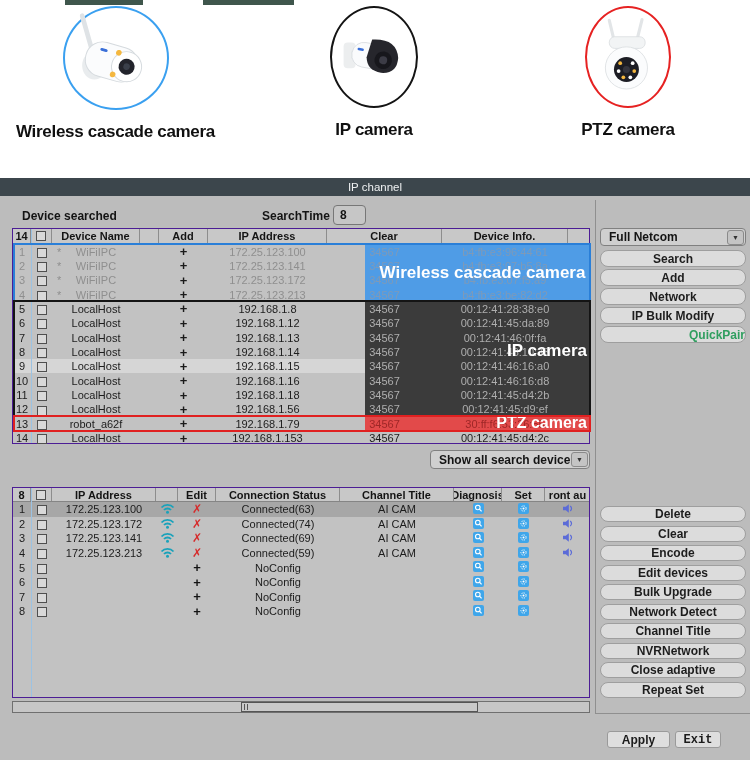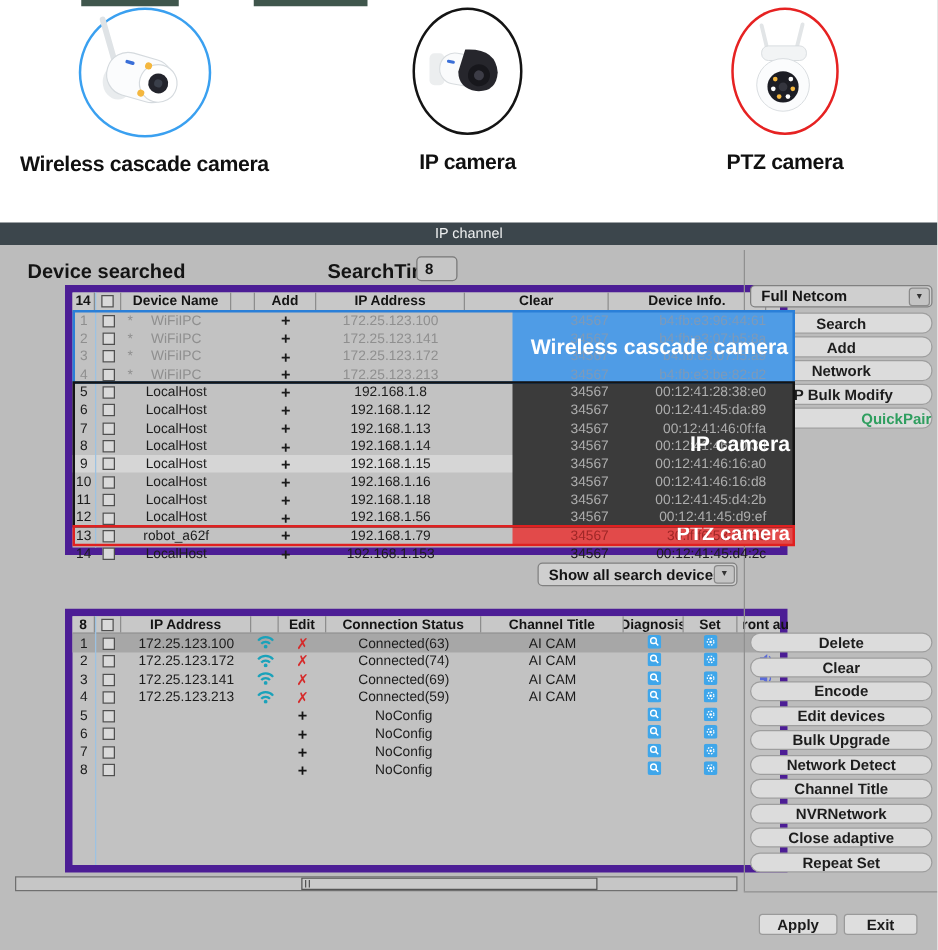--- a/index.html
+++ b/index.html
@@ -22,47 +22,47 @@
   .fig3 .ring { width:86px;  height:102px; }
   .fig-label { margin-top:12px; font-size:17px; font-weight:700; color:#101010; letter-spacing:-0.3px; }
 
   
   .titlebar { position:absolute; left:0; top:178px; width:750px; height:18px; background:#3c464c;
               color:#eef0f1; font-size:11.5px; display:flex; align-items:center; justify-content:center; }
 
   
   .dialog-bg { position:absolute; left:0; top:196px; width:750px; height:564px; background:#bcbcbc; }
 
-  .lbl { position:absolute; font-size:16px; font-weight:700; color:#141414; }
+  .lbl { position:absolute; font-size:12px; font-weight:700; color:#141414; }
   .st-input { position:absolute; left:333px; top:205px; width:33px; height:20px; background:#c6c6c6;
               border:1px solid #777; border-radius:4px; font:700 12px "Liberation Sans",sans-serif;
               color:#141414; padding-left:6px; }
 
   
-  .gtable { position:absolute; background:#c2c2c2; border:6px solid #4c1d95;margin-left:40px; }
+  .gtable { position:absolute; background:#c2c2c2; border:1px solid #4c1d95; }
   #search-table  { left:12px; top:228px; width:578px; height:216px; }
   #channel-table { left:12px; top:487px; width:578px; height:211px; }
   .thead { display:grid; align-items:center; background:#c8c8c8; border-bottom:1px solid #858585;
            font-size:11px; font-weight:700; color:#141414; }
   #search-table .thead  { grid-template-columns:18px 21px 88px 19px 49px 119px 115px 126px 21px; height:15px; }
   #channel-table .thead { grid-template-columns:18px 21px 104px 22px 38px 124px 114px 48px 43px 45px; height:14px; }
   .hc { text-align:center; overflow:hidden; white-space:nowrap; border-right:1px solid #8d8d8d; height:100%;
         display:flex; align-items:center; justify-content:center; }
   .hc:last-child { border-right:none; }
   .vblue { position:absolute; left:18px; top:0; bottom:0; width:1px; background:#9cc2e2; z-index:3; }
 
   .srow, .crow { display:grid; align-items:center; font-size:11px; color:#1c1c1c; }
   .srow { grid-template-columns:18px 21px 88px 19px 49px 119px 115px 126px 21px; height:14.36px; }
   .crow { grid-template-columns:18px 21px 104px 22px 38px 124px 114px 48px 43px 45px; height:14.5px; }
   .c { text-align:center; overflow:visible; white-space:nowrap; }
   .c.name { position:relative; }
   .star { position:absolute; left:5px; top:0; }
   .checkbox { display:inline-block; width:10px; height:10px; background:#d9d9d9; border:1px solid #4f4f4f; vertical-align:middle; }
   .c.add { font-weight:700; font-size:13px; color:#1a1a1a; }
-  .c.port, .c.info { position:relative; z-index:2;text-align:right; }
+  .c.port, .c.info { position:relative; z-index:2; }
 
   
   .g-wireless .num, .g-wireless .star, .g-wireless .nametxt, .g-wireless .ip { color:#8f8f8f; }
   .g-wireless .port, .g-wireless .info { color:#7e9ab8; }
   .g-ip .port, .g-ip .info { color:#aeaeae; }
   .g-ptz .port, .g-ptz .info { color:#9e2727; }
   .srow.hl { background:#d6d6d6; }
   .crow.sel { background:#a7a7a7; }
 
   
@@ -110,21 +110,21 @@
   
   .hscroll { position:absolute; left:12px; top:701px; width:578px; height:12px; background:#c6c6c6; border:1px solid #6f6f6f; }
   .hthumb { position:absolute; left:228px; top:0; width:237px; height:10px; background:#cacaca; border:1px solid #555; }
   .hthumb .grip { position:absolute; left:2px; top:1px; bottom:1px; width:4px;
                   border-left:1px solid #555; border-right:1px solid #555; }
 
   
   .fbtn { position:absolute; top:731px; height:17px; background:#dedede; border:1px solid #9a9a9a;
           border-radius:3px; font:700 12px "Liberation Sans",sans-serif; color:#1b1b1b; cursor:pointer; line-height:1; }
   #apply-btn { left:607px; width:63px;text-align:center; }
-  #exit-btn  { left:675px; width:59px; }
+  #exit-btn  { left:675px; width:46px;font-family:Liberation Mono, monospace; }
 </style>
 </head>
 <body>
 
 <div class="canvas">
 
   <div class="top-bar b1"></div>
   <div class="top-bar b2"></div>
 
   <div class="fig fig1">

